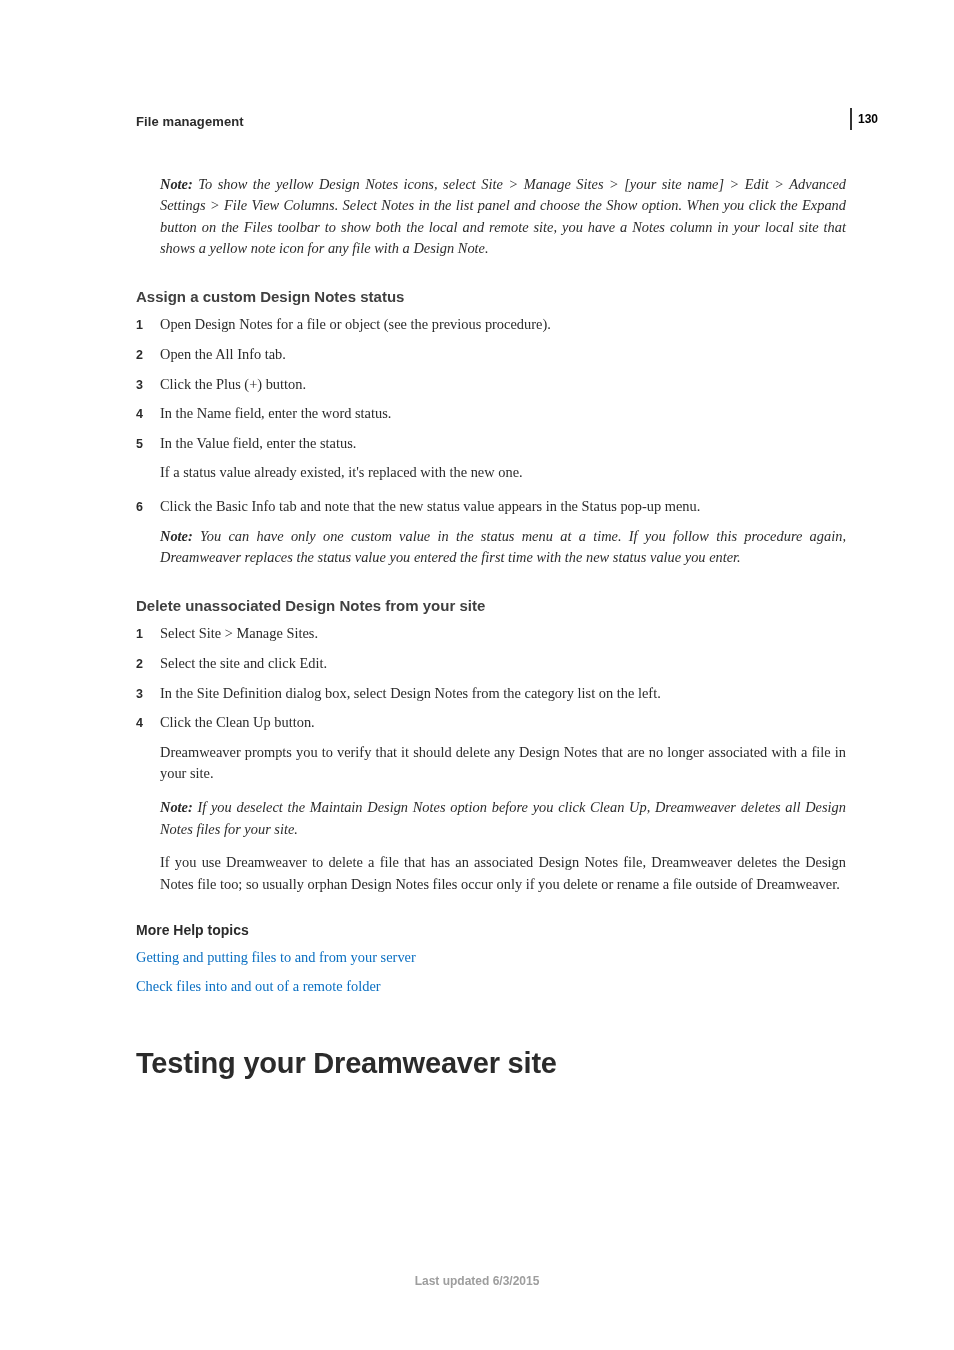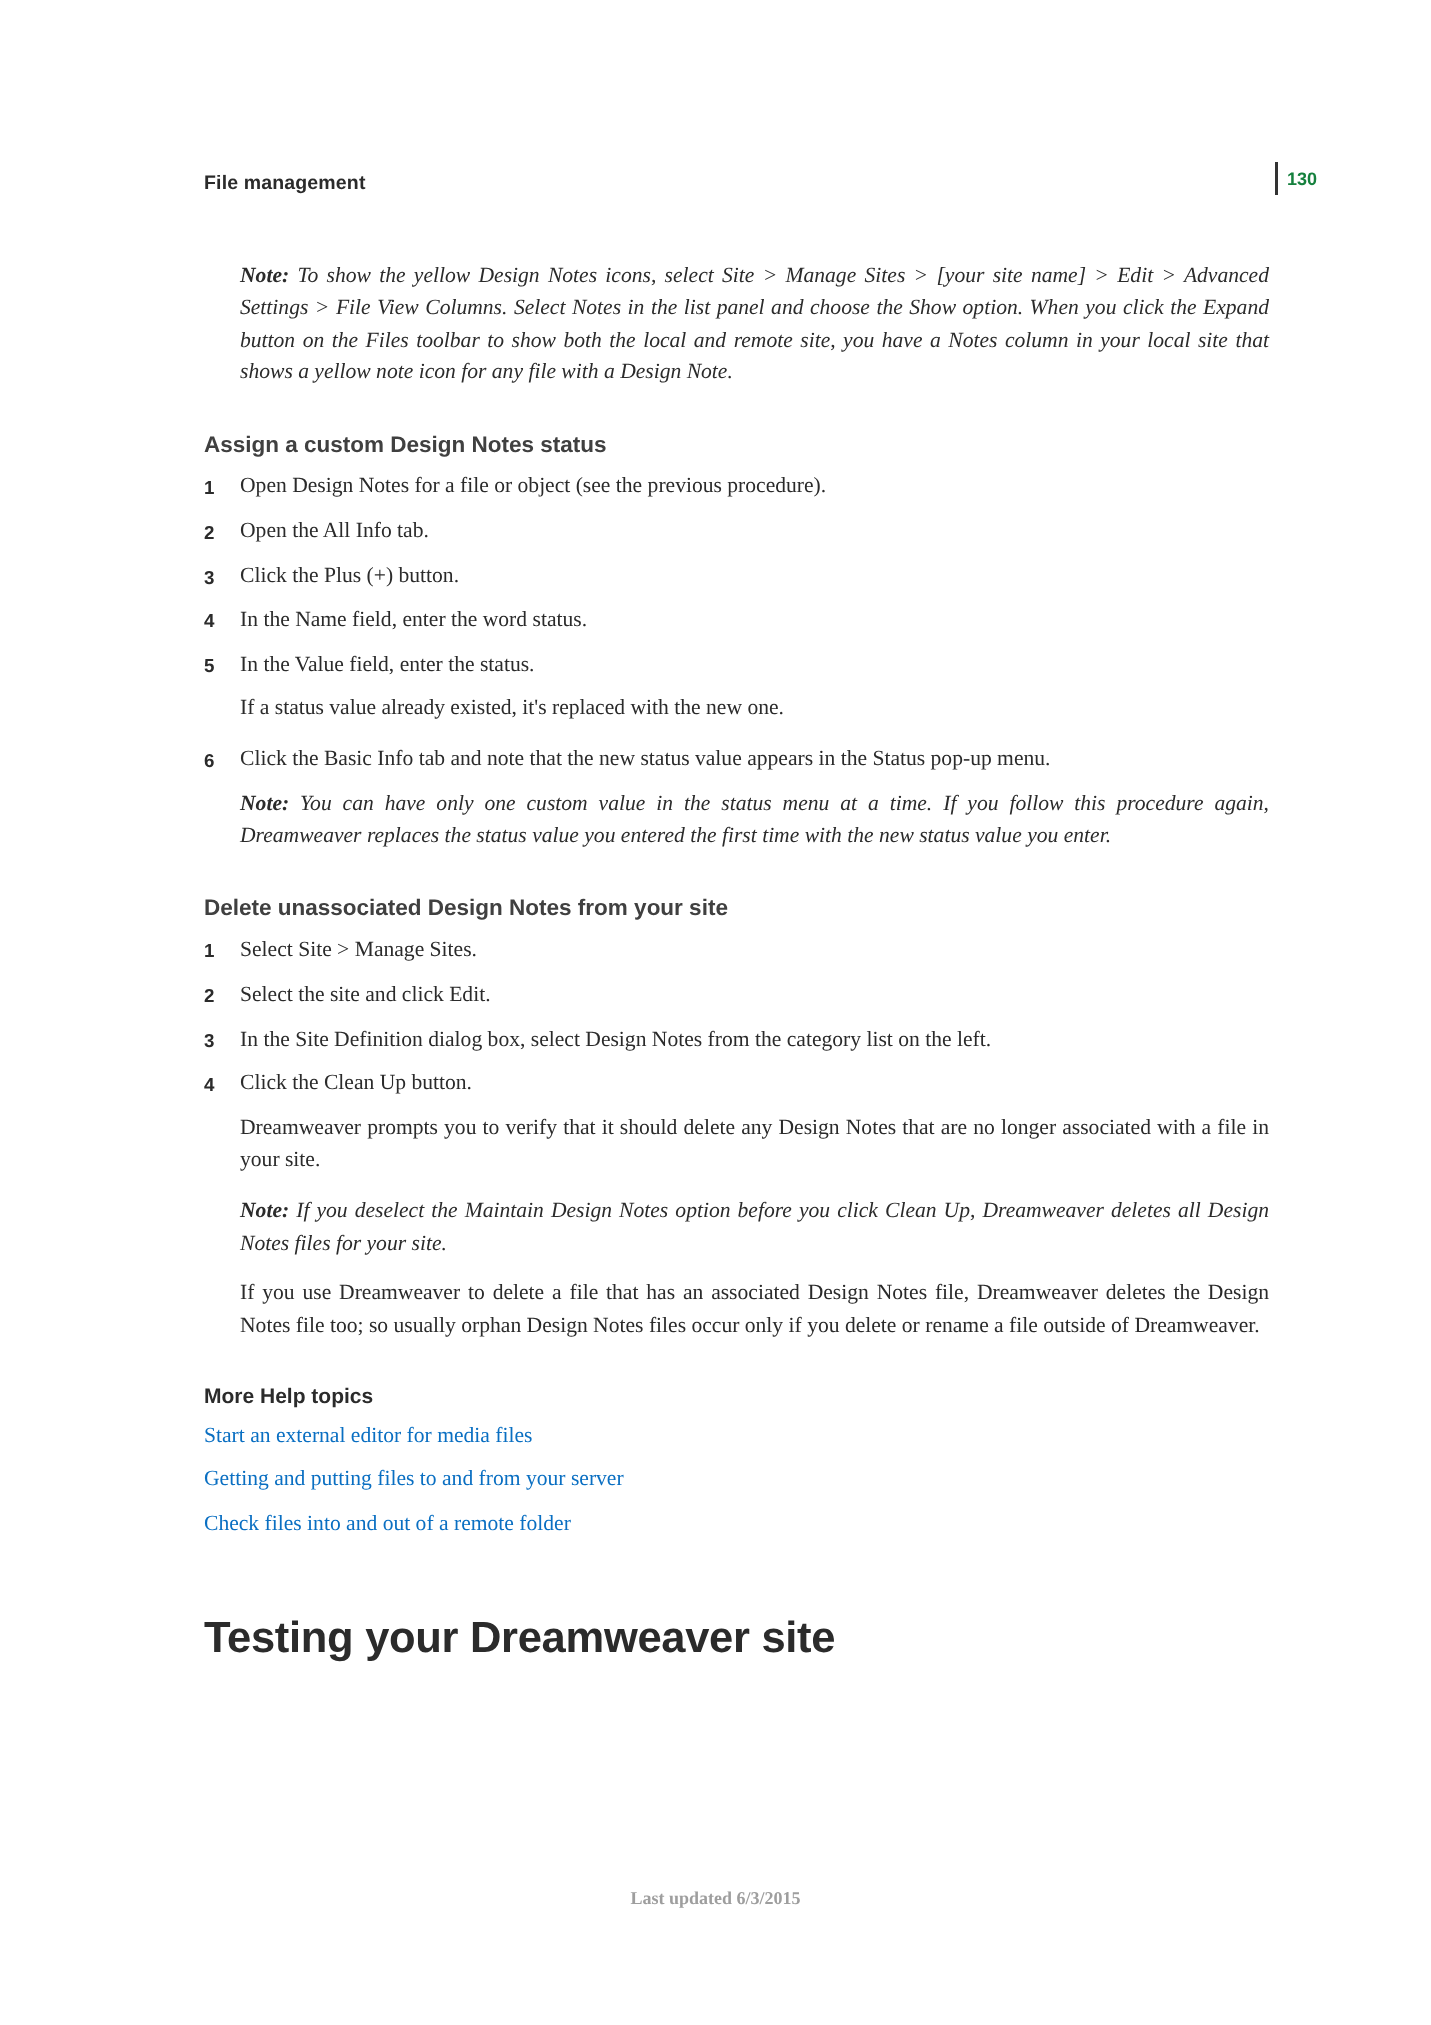--- a/index.html
+++ b/index.html
@@ -32,21 +32,21 @@
   .pagenum-rule {
     width: 2px;
     height: 22px;
     background: #333;
     margin-right: 6px;
   }
   .pagenum {
     font-family: "Myriad Pro", "Helvetica Neue", Arial, sans-serif;
     font-weight: 700;
     font-size: 12px;
-    color: #15803d;
+    color: #000000;
     line-height: 22px;
   }
   .running-head {
     font-family: "Myriad Pro", "Helvetica Neue", Arial, sans-serif;
     font-weight: 700;
     font-size: 13px;
     color: #2b2b2b;
     margin: 0 0 42px 0;
     letter-spacing: 0.1px;
   }
@@ -117,25 +117,25 @@
   h1.title {
     font-family: "Myriad Pro", "Helvetica Neue", Arial, sans-serif;
     font-weight: 700;
     font-size: 29px;
     margin: 44px 0 0 0;
     color: #2b2b2b;
     letter-spacing: -0.2px;
   }
   .footer {
     position: absolute;
-    bottom: 76px;
+    bottom: 60px;
     left: 0;
     right: 0;
     text-align: center;
-    font-family: Liberation Serif, serif;
+    font-family: Liberation Sans, sans-serif;
     font-weight: 700;
     color: #9e9e9e;
     font-size: 12px;
   }
 </style>
 </head>
 <body>
 
 <div class="page">
 
@@ -185,21 +185,20 @@
         <p>Dreamweaver prompts you to verify that it should delete any Design Notes that are no longer associated with a file in your site.</p>
         <p style="font-style:italic;">
           <span class="note-label">Note:</span><span> If you deselect the Maintain Design Notes option before you click Clean Up, Dreamweaver deletes all Design Notes files for your site.</span>
         </p>
         <p>If you use Dreamweaver to delete a file that has an associated Design Notes file, Dreamweaver deletes the Design Notes file too; so usually orphan Design Notes files occur only if you delete or rename a file outside of Dreamweaver.</p>
       </div>
     </li>
   </ol>
 
   <h4 class="moretopics">More Help topics</h4>
-  <a class="link">Start an external editor for media files</a>
   <a class="link">Getting and putting files to and from your server</a>
   <a class="link">Check files into and out of a remote folder</a>
 
   <h1 class="title">Testing your Dreamweaver site</h1>
 
   <div class="footer">Last updated 6/3/2015</div>
 
 </div>
 
 </body></html>

